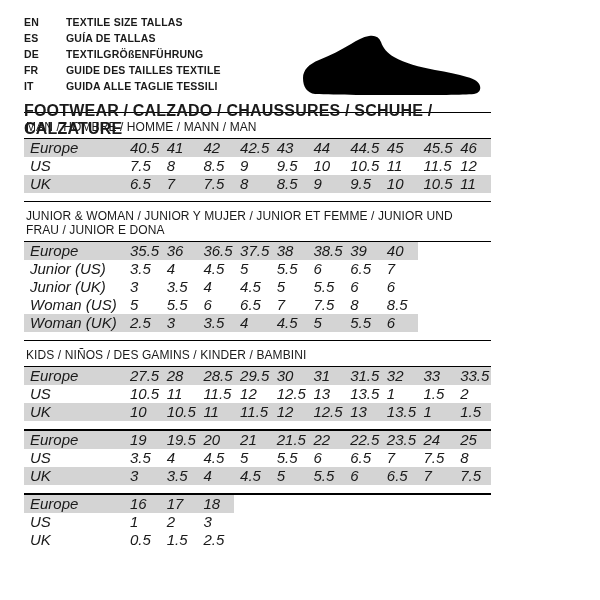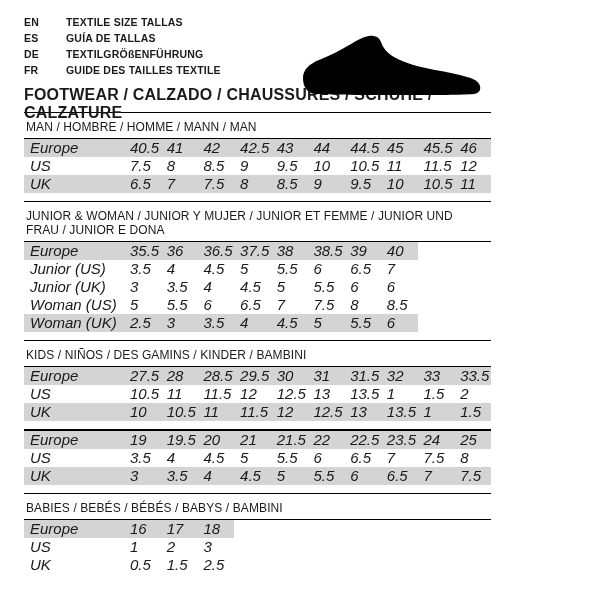--- a/index.html
+++ b/index.html
@@ -116,20 +116,24 @@
           <td class="lang-text">GUÍA DE TALLAS</td>
         </tr>
         <tr>
           <td class="lang-code">DE</td>
           <td class="lang-text">TEXTILGRÖßENFÜHRUNG</td>
         </tr>
         <tr>
           <td class="lang-code">FR</td>
           <td class="lang-text">GUIDE DES TAILLES TEXTILE</td>
         </tr>
+        <tr>
+          <td class="lang-code">IT</td>
+          <td class="lang-text">GUIDA ALLE TAGLIE TESSILI</td>
+        </tr>
       </tbody>
     </table>
 
     <svg class="shoe" viewBox="0 0 190 70">
       <path fill="#000000" d="M8 44 C8 36 14 30 24 26 C36 21 46 16 56 10 C62 6 68 3 74 2 C80 1 84 3 86 8 C88 14 92 19 99 23 C110 29 124 33 140 36 C152 38 163 40 172 43 C180 45 184 48 185 52 C186 56 184 59 179 60 C168 61 140 61 110 61 C80 61 40 61 20 60 C12 59 8 53 8 44 Z"></path>
       <path fill="#ffffff" d="M12 53 C40 56 150 56 183 54 L183 57 C150 59 40 59 12 57 Z" opacity="0.0"></path>
     </svg>
 
     <div class="footwear-title">FOOTWEAR / CALZADO / CHAUSSURES / SCHUHE / CALZATURE</div>
   </div>
@@ -351,21 +355,20 @@
               <td>6.5</td>
               <td>7</td>
               <td>7.5</td>
             </tr>
           </tbody>
         </table>
         <div class="spacer-sm"></div>
       </div>
       <div class="section">
         <div class="divider"></div>
-        <div class="section-title">BABIES / BEBÉS / BÉBÉS / BABYS / BAMBINI</div>
         <div class="divider"></div>
         <table class="size">
           <tbody>
             <tr class="shaded">
               <td class="rowlabel">Europe</td>
               <td>16</td>
               <td>17</td>
               <td>18</td>
               <td style="background: rgb(255, 255, 255);"></td>
               <td style="background: rgb(255, 255, 255);"></td>

